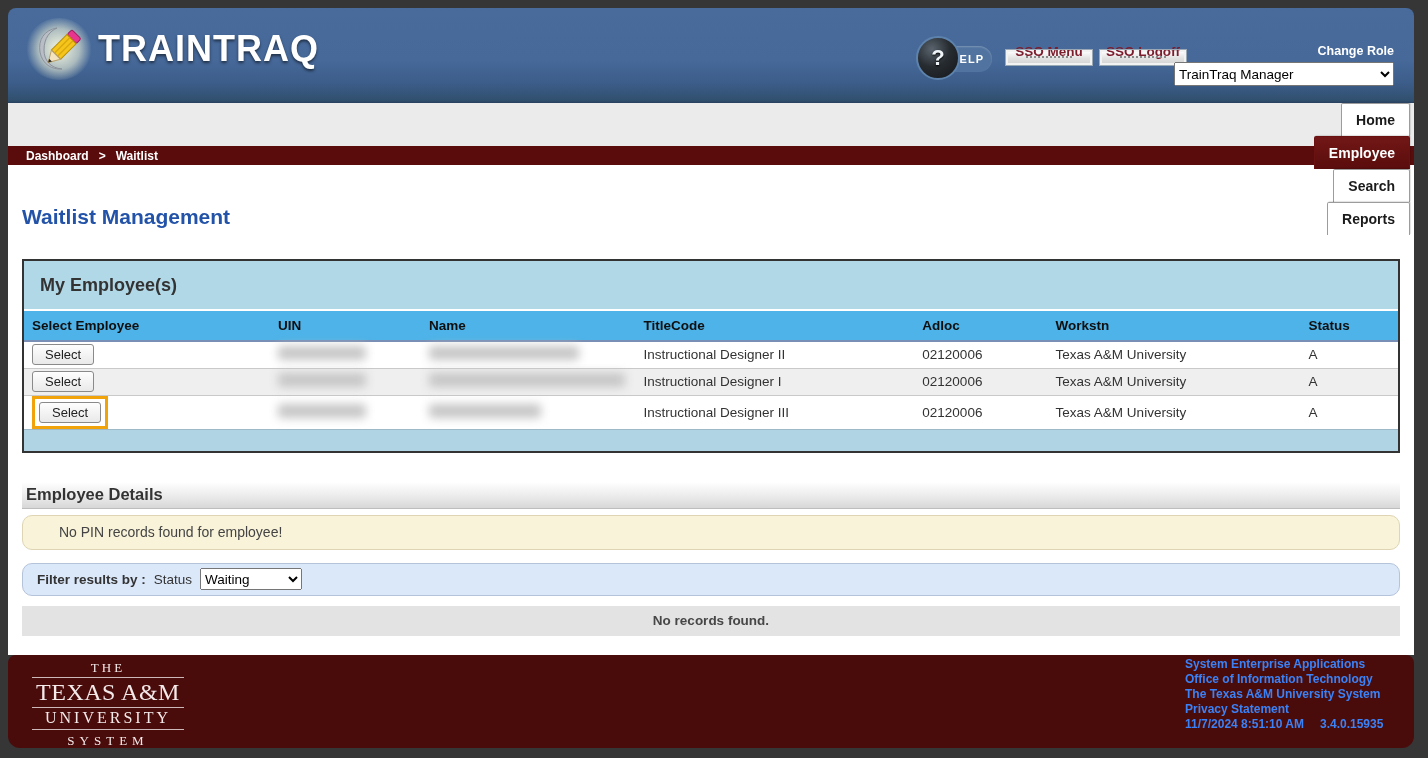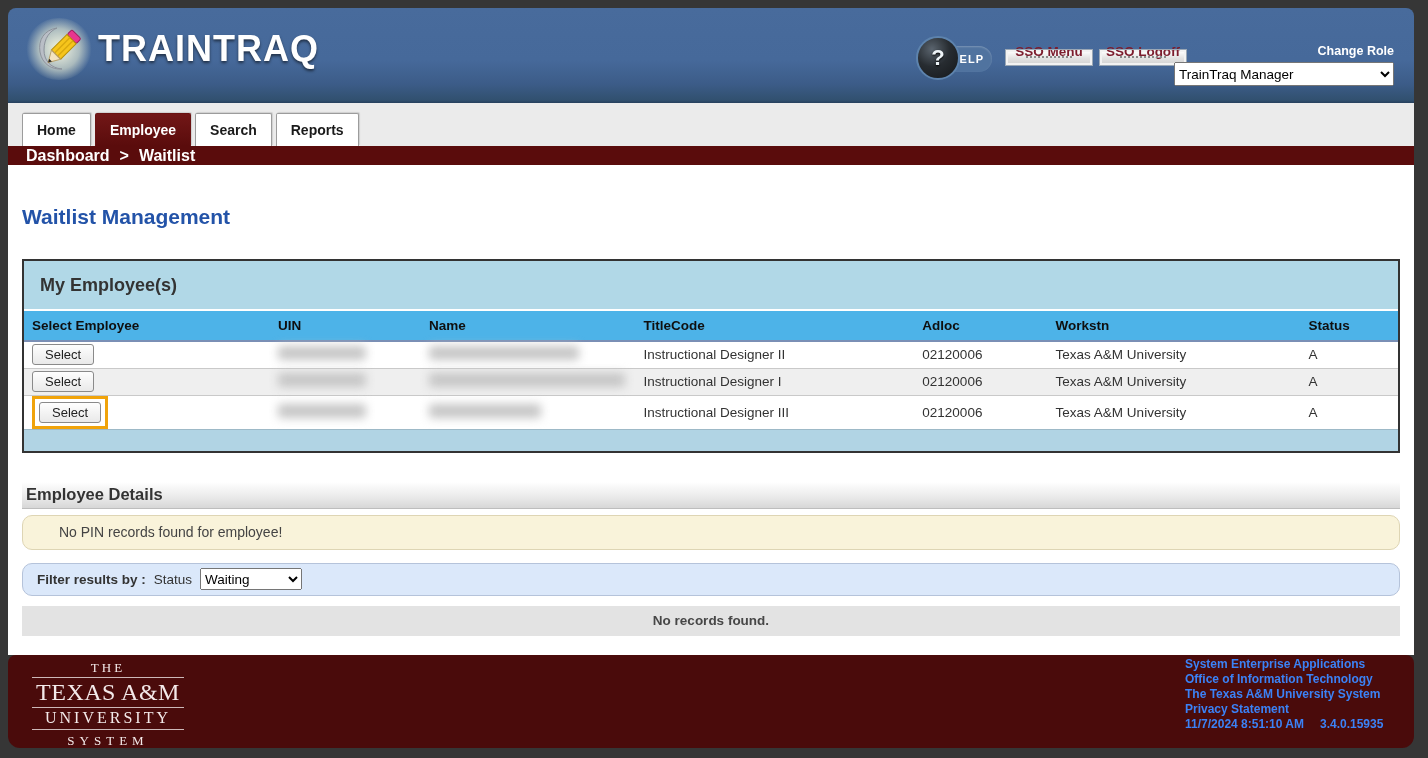--- a/index.html
+++ b/index.html
@@ -30,26 +30,26 @@
              display:flex; align-items:flex-end; justify-content:center; padding-bottom:4px; cursor:pointer; }
   .sso-btn::before { content:""; position:absolute; top:4px; left:50%; transform:translateX(-50%);
                      width:46px; border-top:2px dotted #8a8a8a; }
   .sso-menu { left:998px; width:86px; }
   .sso-logoff { left:1092px; width:86px; }
   .role-box { position:absolute; right:20px; top:36px; text-align:right; }
   .role-label { color:#fff; font-size:12.5px; font-weight:bold; margin-bottom:4px; }
   .role-select { width:220px; height:24px; font-size:13.5px; font-family:"Liberation Sans",sans-serif; }
 
   
-  .tabstrip { height:43px; background:#ebebeb; display:flex; align-items:flex-end; padding-left:14px; }
+  .tabstrip { height:43px; background:#ebebeb; display:flex; align-items:flex-end; padding-left:14px;flex-direction:column; }
   .tab { border:1px solid #9c9c9c; border-bottom:none; background:#fff; color:#1a1a1a;
          font-size:14px; font-weight:bold; padding:8px 14px 8px 14px; margin-right:4px;
          border-radius:2px 2px 0 0; box-shadow:1px -1px 1px rgba(0,0,0,.12); cursor:pointer; }
   .tab.active { background:linear-gradient(#721717,#5a0c0c); color:#fff; border-color:#6a1212; }
-  .crumbbar { height:19px; background:#5a0c0c; color:#fff; font-size:16px; font-weight:bold;
+  .crumbbar { height:19px; background:#5a0c0c; color:#fff; font-size:12px; font-weight:bold;
               display:flex; align-items:center; padding-left:18px; gap:10px; }
   .crumbbar .sep { font-weight:bold; }
   .crumb { cursor:pointer; }
 
   
   .content { background:#fff; height:490px; padding:0 14px; }
   .page-title { color:#2353a8; font-size:21px; font-weight:bold; padding-top:40px; }
 
   .emp-table { margin-top:30px; border:2px solid #333; }
   .panel-head { background:#b1d8e7; height:50px; display:flex; align-items:center; padding-left:16px;

